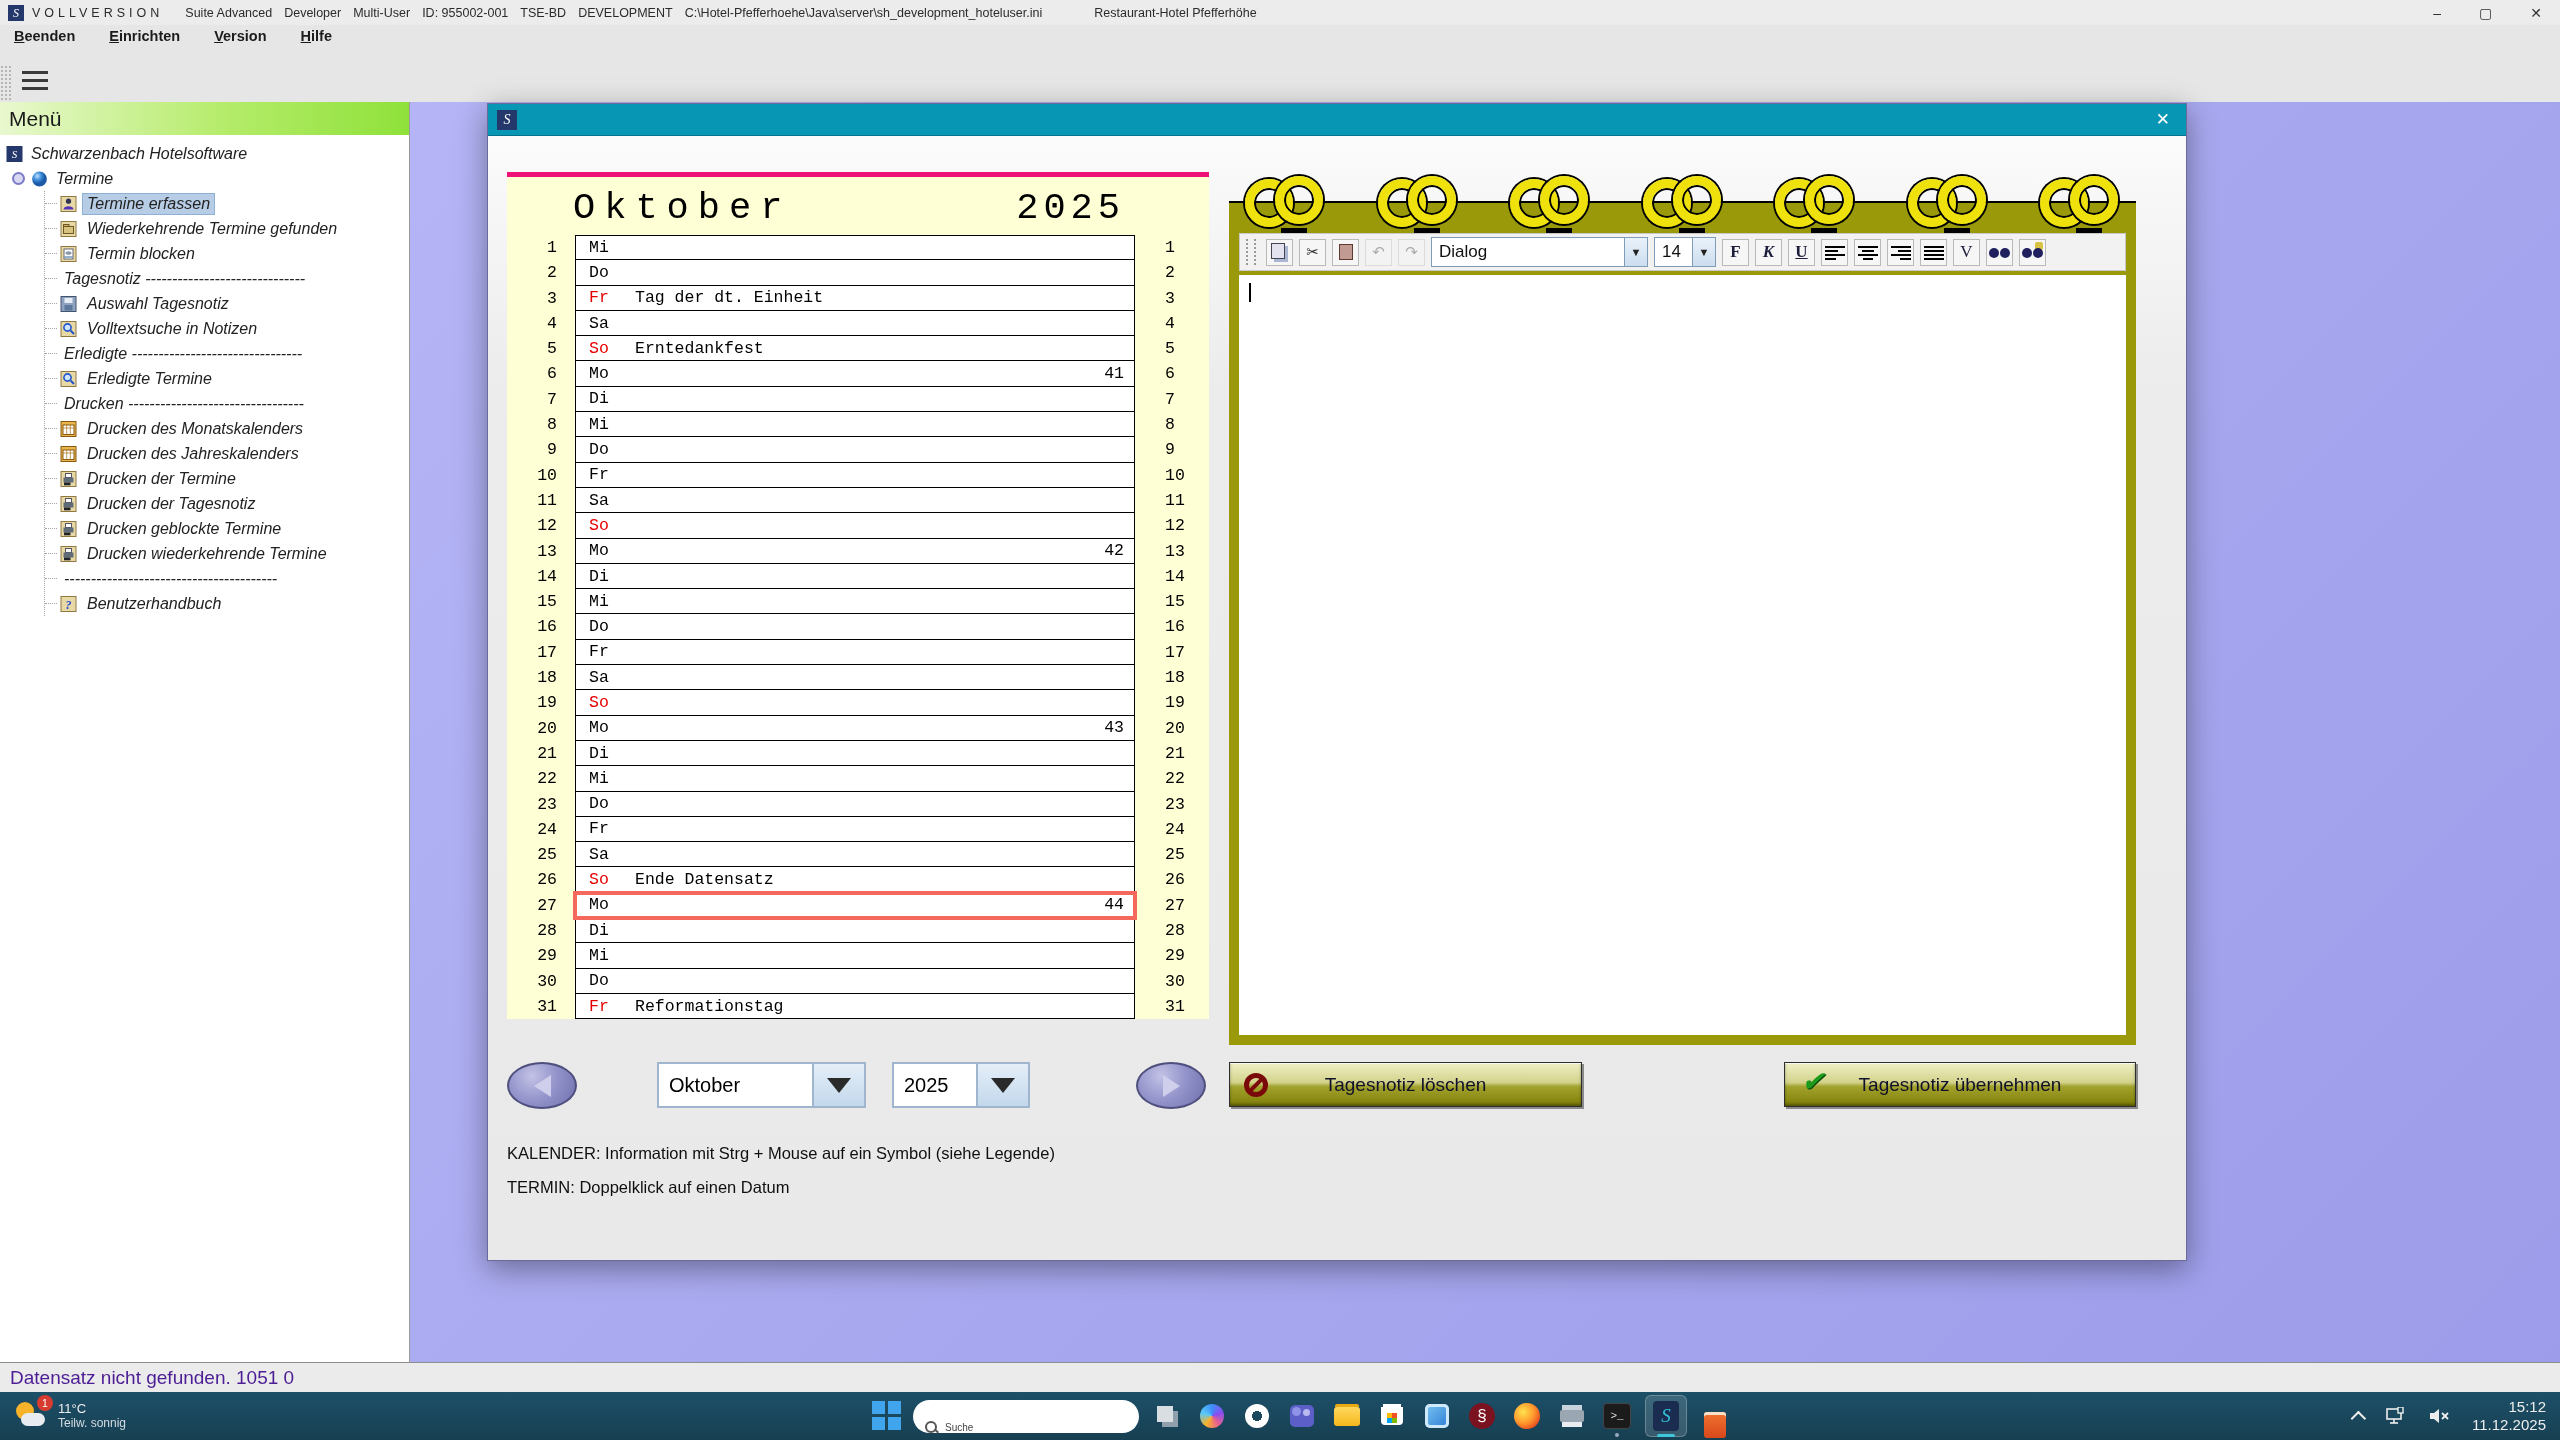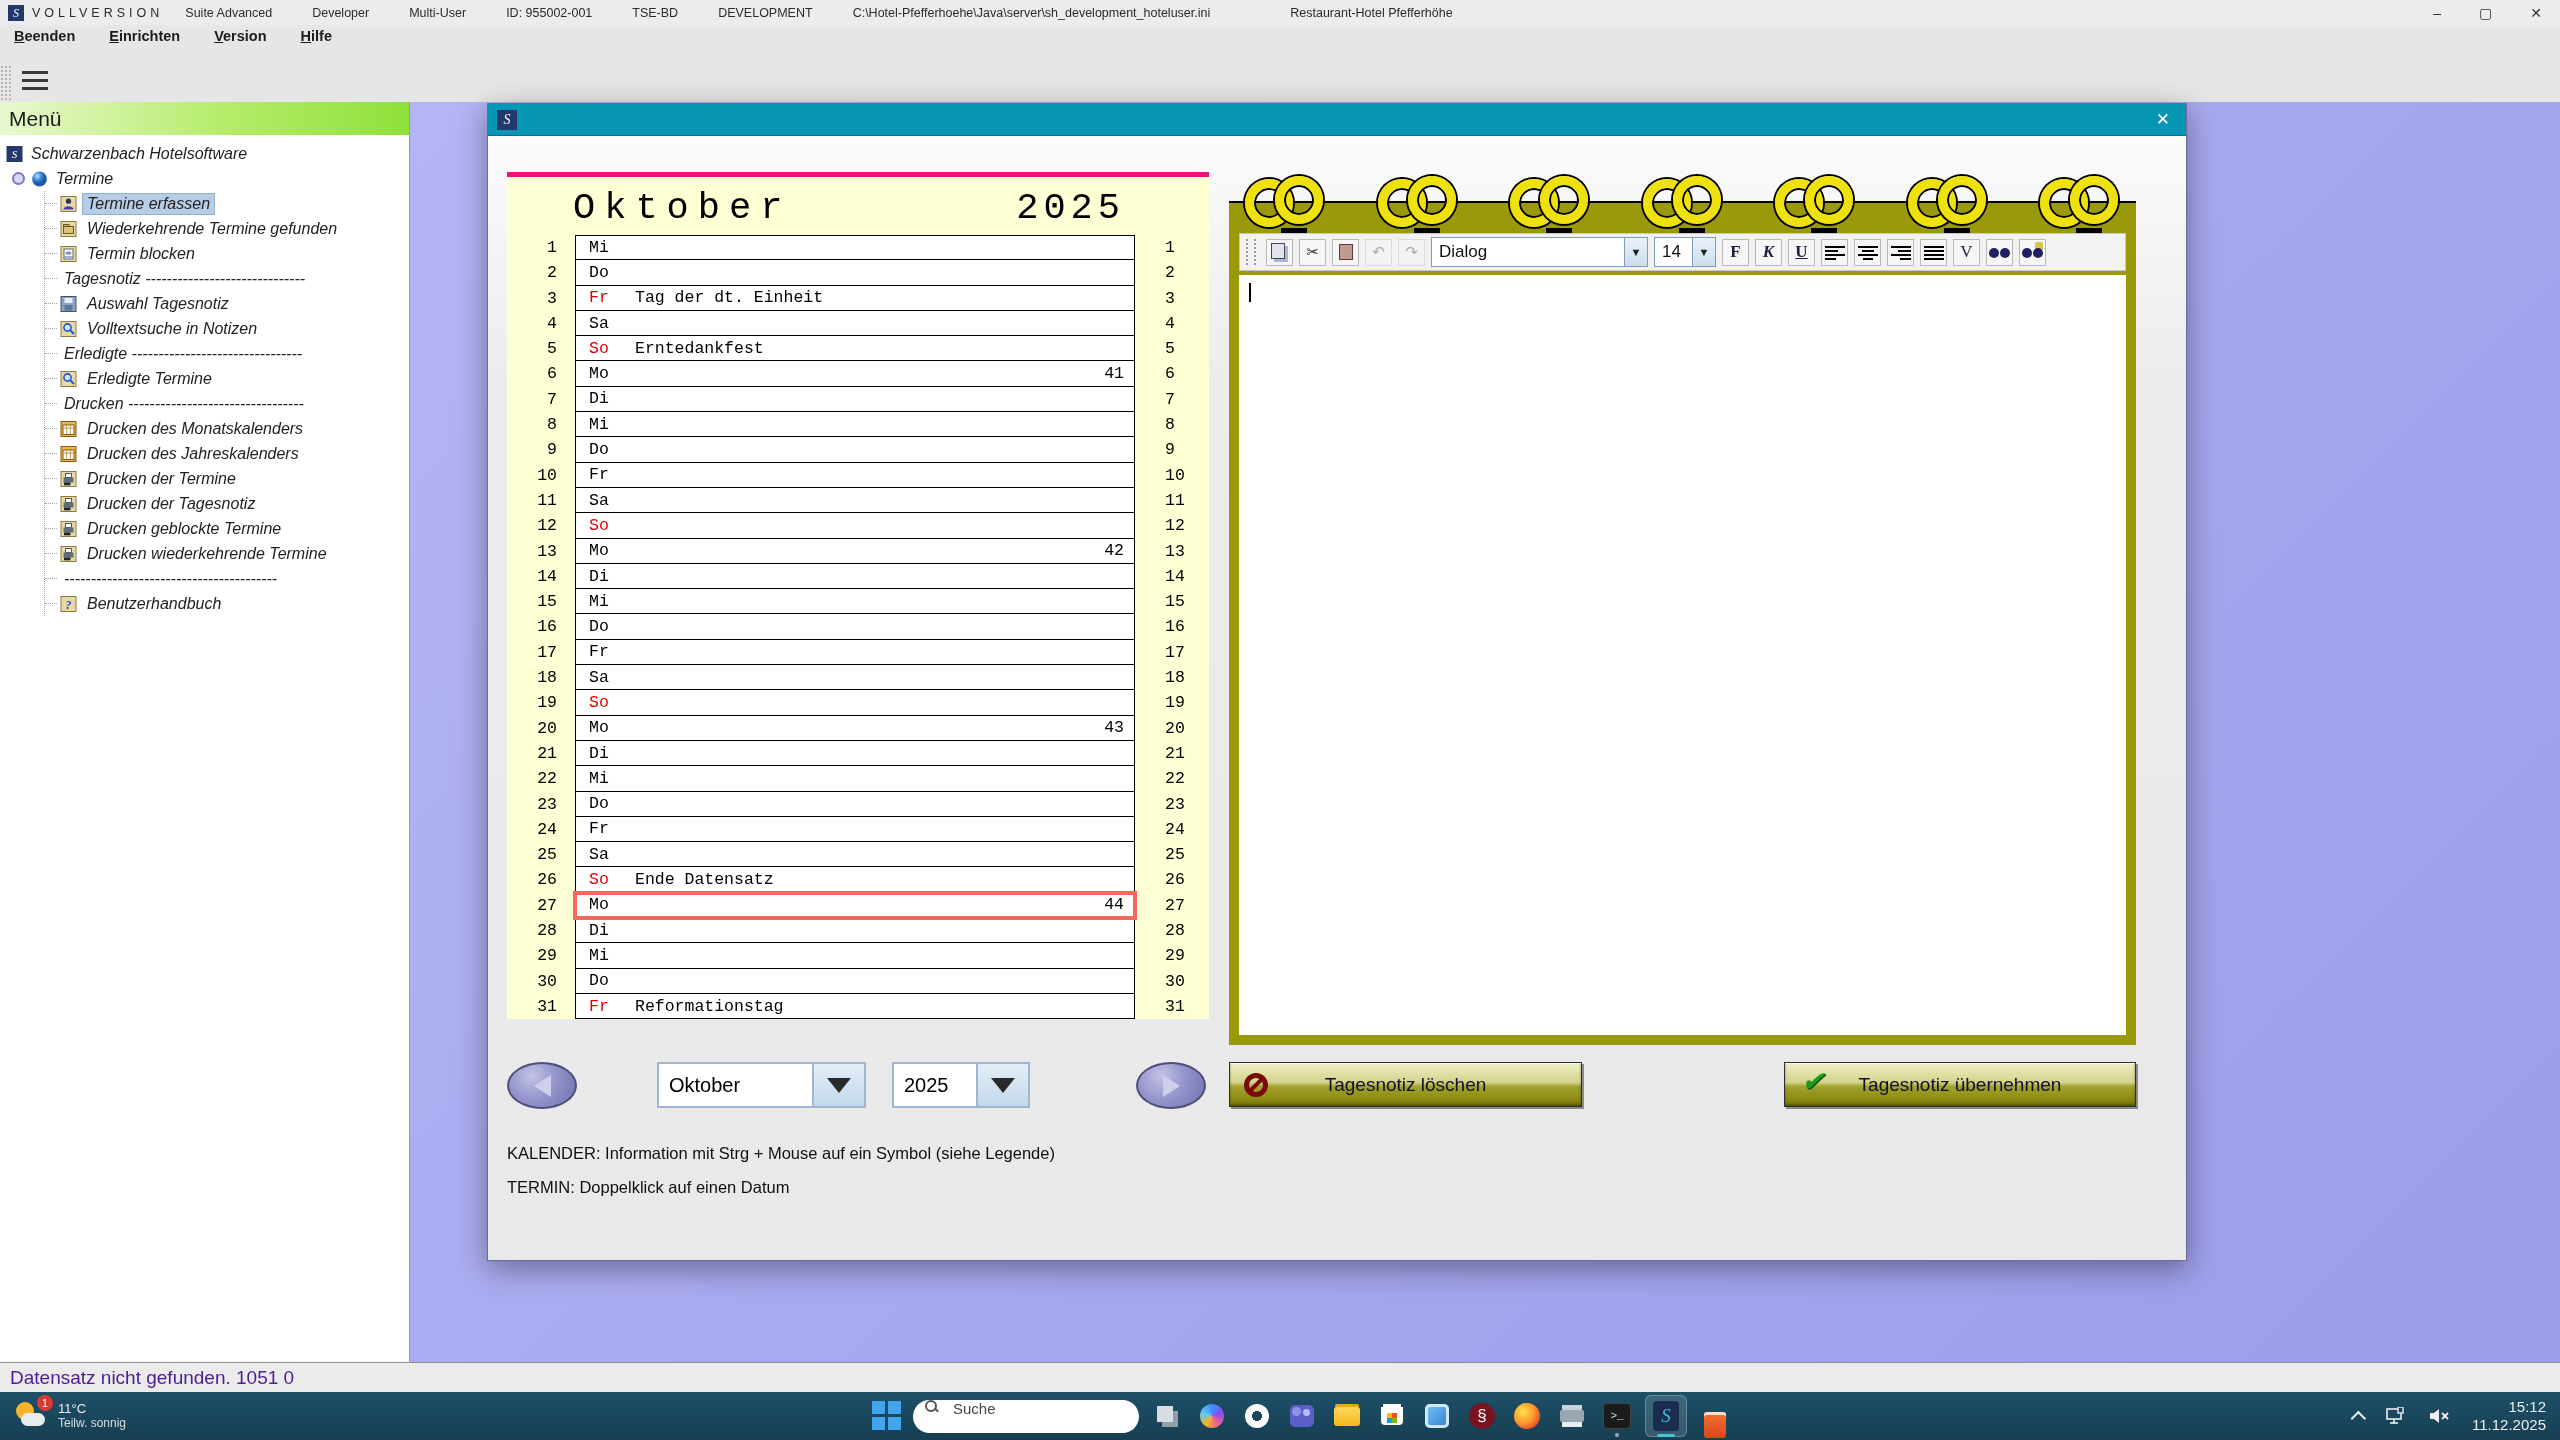--- a/index.html
+++ b/index.html
@@ -4,21 +4,21 @@
 <style>
   html,body{margin:0;padding:0;background:#555;}
   #screen{position:relative;width:2560px;height:1440px;overflow:hidden;
     font-family:"Liberation Sans",sans-serif;background:#E9E9E9;}
   
   #titlebar{position:absolute;left:0;top:0;width:2560px;height:25px;background:#ECECEC;
     display:flex;align-items:center;font-size:12.5px;color:#2B2B2B;}
   .app-ico{width:16px;height:16px;background:#25386B;margin:0 8px 0 8px;display:flex;align-items:center;justify-content:center;
     color:#FFF;font-family:"Liberation Serif",serif;font-style:italic;font-size:12px;line-height:1;}
   #tb-brand{letter-spacing:4px;margin-right:22px;}
-  .tb-field{margin-right:40px;white-space:nowrap;}
+  .tb-field{margin-right:12px;white-space:nowrap;}
   .tb-field:last-child{margin-left:40px;}
   #win-controls{margin-left:auto;display:flex;align-items:center;gap:38px;padding-right:18px;color:#333;font-size:14px;}
   #win-controls span{cursor:default;}
   #menubar{position:absolute;left:0;top:25px;width:2560px;height:22px;background:#E6E6E6;
     display:flex;align-items:center;gap:34px;padding-left:14px;font-size:14.5px;font-weight:bold;color:#1B1B1B;}
   .menu-item{display:inline-block;}
   .menu-item::first-letter{text-decoration:underline;}
   #chrome-strip{position:absolute;left:0;top:47px;width:2560px;height:55px;background:#E6E6E6;}
   #grip-dots{position:absolute;left:0;top:18px;width:13px;height:38px;
     background-image:radial-gradient(#B5B5B5 1px,transparent 1.3px);background-size:4px 4px;}
@@ -149,22 +149,22 @@
   .w-sun{position:absolute;left:2px;top:4px;width:18px;height:18px;border-radius:50%;background:#F7B32A;}
   .w-cloud{position:absolute;left:7px;top:15px;width:24px;height:13px;border-radius:8px;background:#E8ECF0;}
   .w-badge{position:absolute;right:-3px;top:-3px;width:16px;height:16px;border-radius:50%;background:#D83B2F;
     color:#FFF;font-size:10.5px;display:flex;align-items:center;justify-content:center;}
   #weather .w-txt{line-height:1.15;}
   #weather .t1{font-size:13px;}
   #weather .t2{font-size:12px;color:#D5DCE2;}
   #tb-center{position:absolute;left:872px;display:flex;align-items:center;gap:11px;height:48px;}
   #start{width:30px;height:30px;display:grid;grid-template-columns:13px 13px;grid-template-rows:13px 13px;gap:3px;cursor:pointer;}
   #start i{background:#41A5EE;}
-  #tb-search{width:226px;height:33px;border-radius:17px;background:#FFF;display:flex;align-items:flex-start;gap:16px;
-    padding-left:12px;color:#444;font-size:15px;cursor:text;box-sizing:border-box;}
+  #tb-search{width:226px;height:33px;border-radius:17px;background:#FFF;display:flex;align-items:flex-end;gap:8px;
+    padding-left:12px;color:#444;font-size:10px;cursor:text;box-sizing:border-box;}
   .mag{position:relative;width:12px;height:12px;}
   .mag::before{content:"";position:absolute;left:0;top:0;width:8px;height:8px;border:2px solid #555;border-radius:50%;}
   .mag::after{content:"";position:absolute;left:9px;top:9px;width:5px;height:2px;background:#555;transform:rotate(45deg);}
   .tb-icon{position:relative;width:34px;height:34px;flex:0 0 auto;cursor:pointer;display:flex;align-items:center;justify-content:center;}
   .ti-task-view::before{content:"";width:16px;height:16px;background:#D9DEE3;box-shadow:5px 5px 0 0 #8FA0AC;margin:-5px 0 0 -5px;}
   .ti-copilot::before{content:"";width:24px;height:24px;border-radius:50%;
     background:conic-gradient(#3E8EF7,#8A4DF0,#E8638C,#F7B32A,#5AC8FA,#3E8EF7);}
   .ti-chatgpt::before{content:"";width:24px;height:24px;border-radius:50%;
     background:radial-gradient(circle,transparent 0 5px,#FFF 5px 12px);}
   .ti-teams{background:none;}

